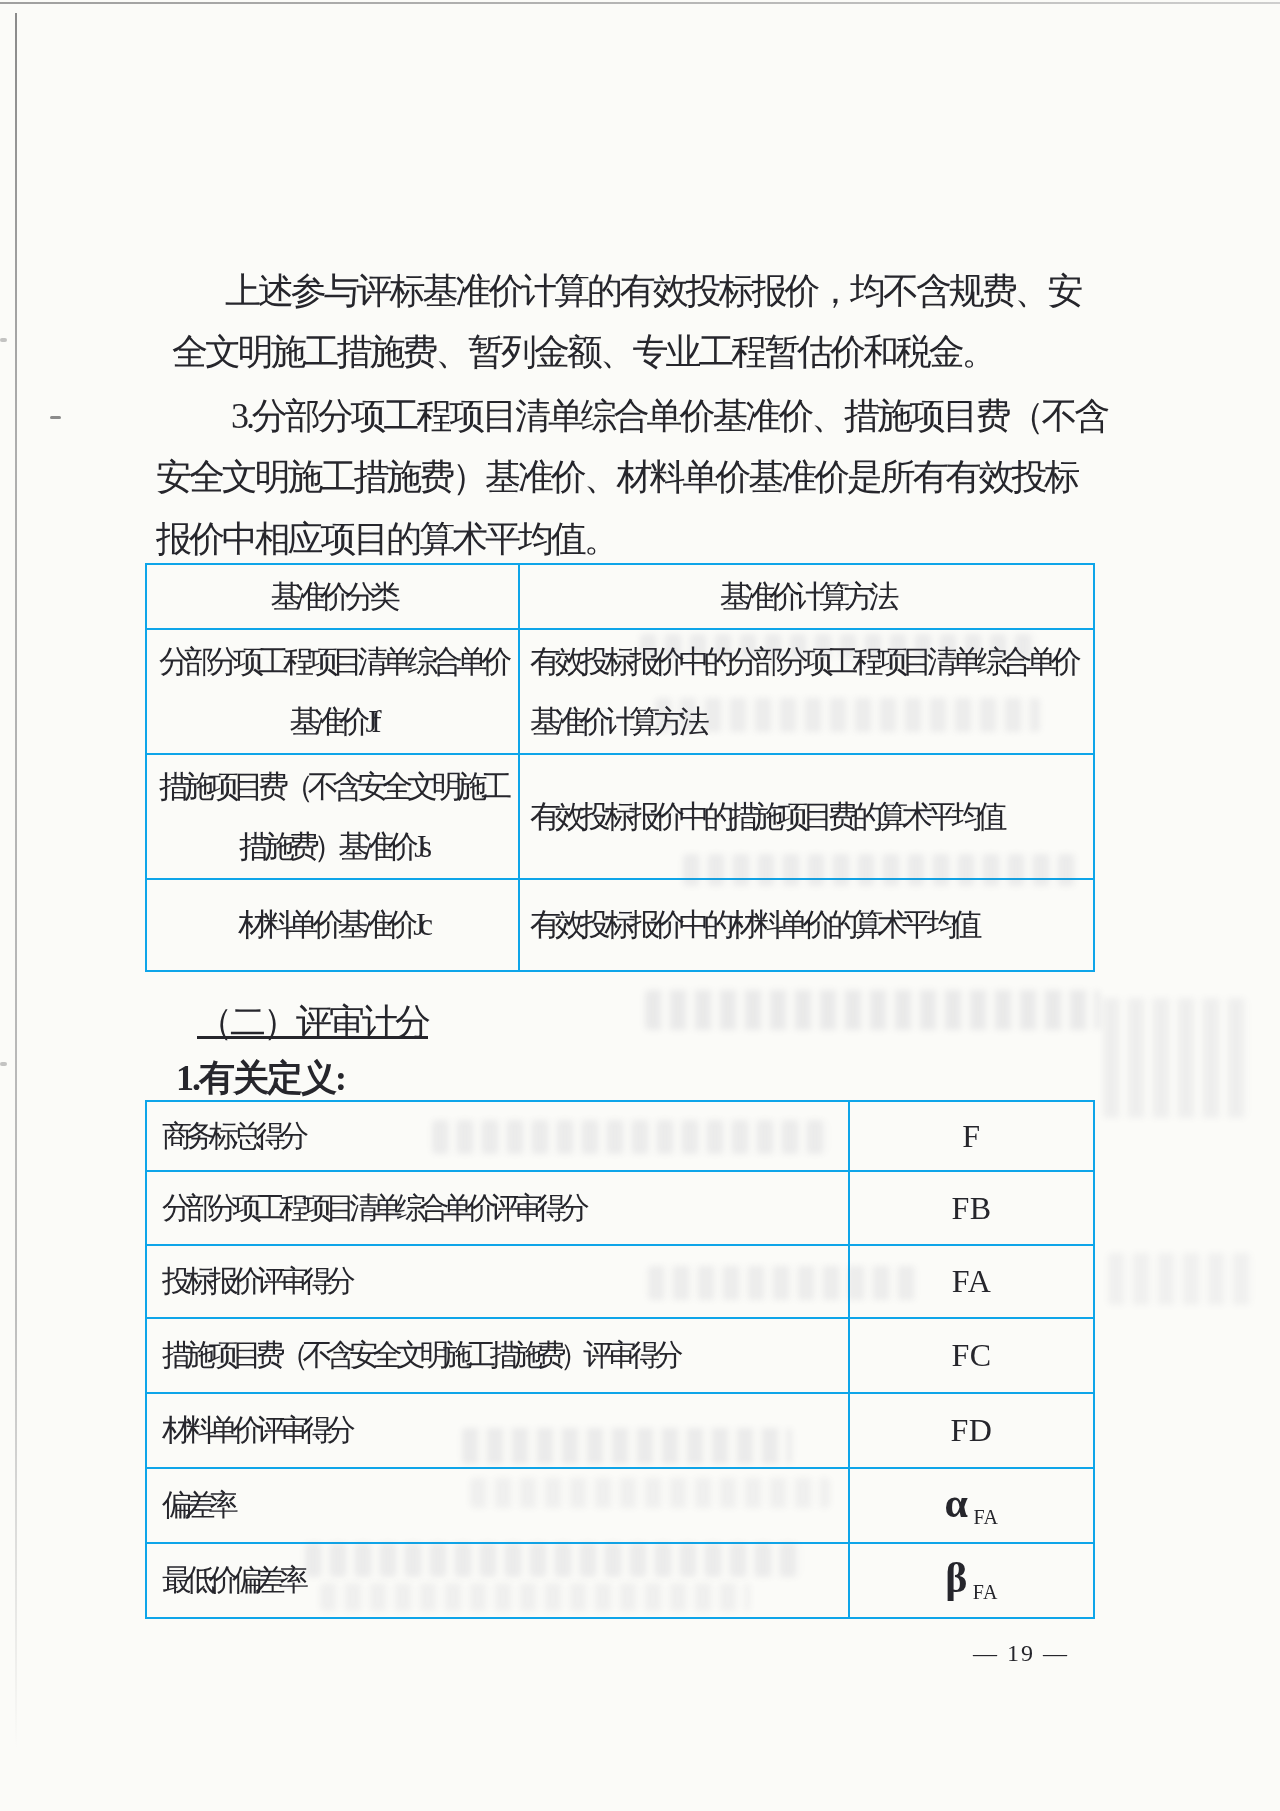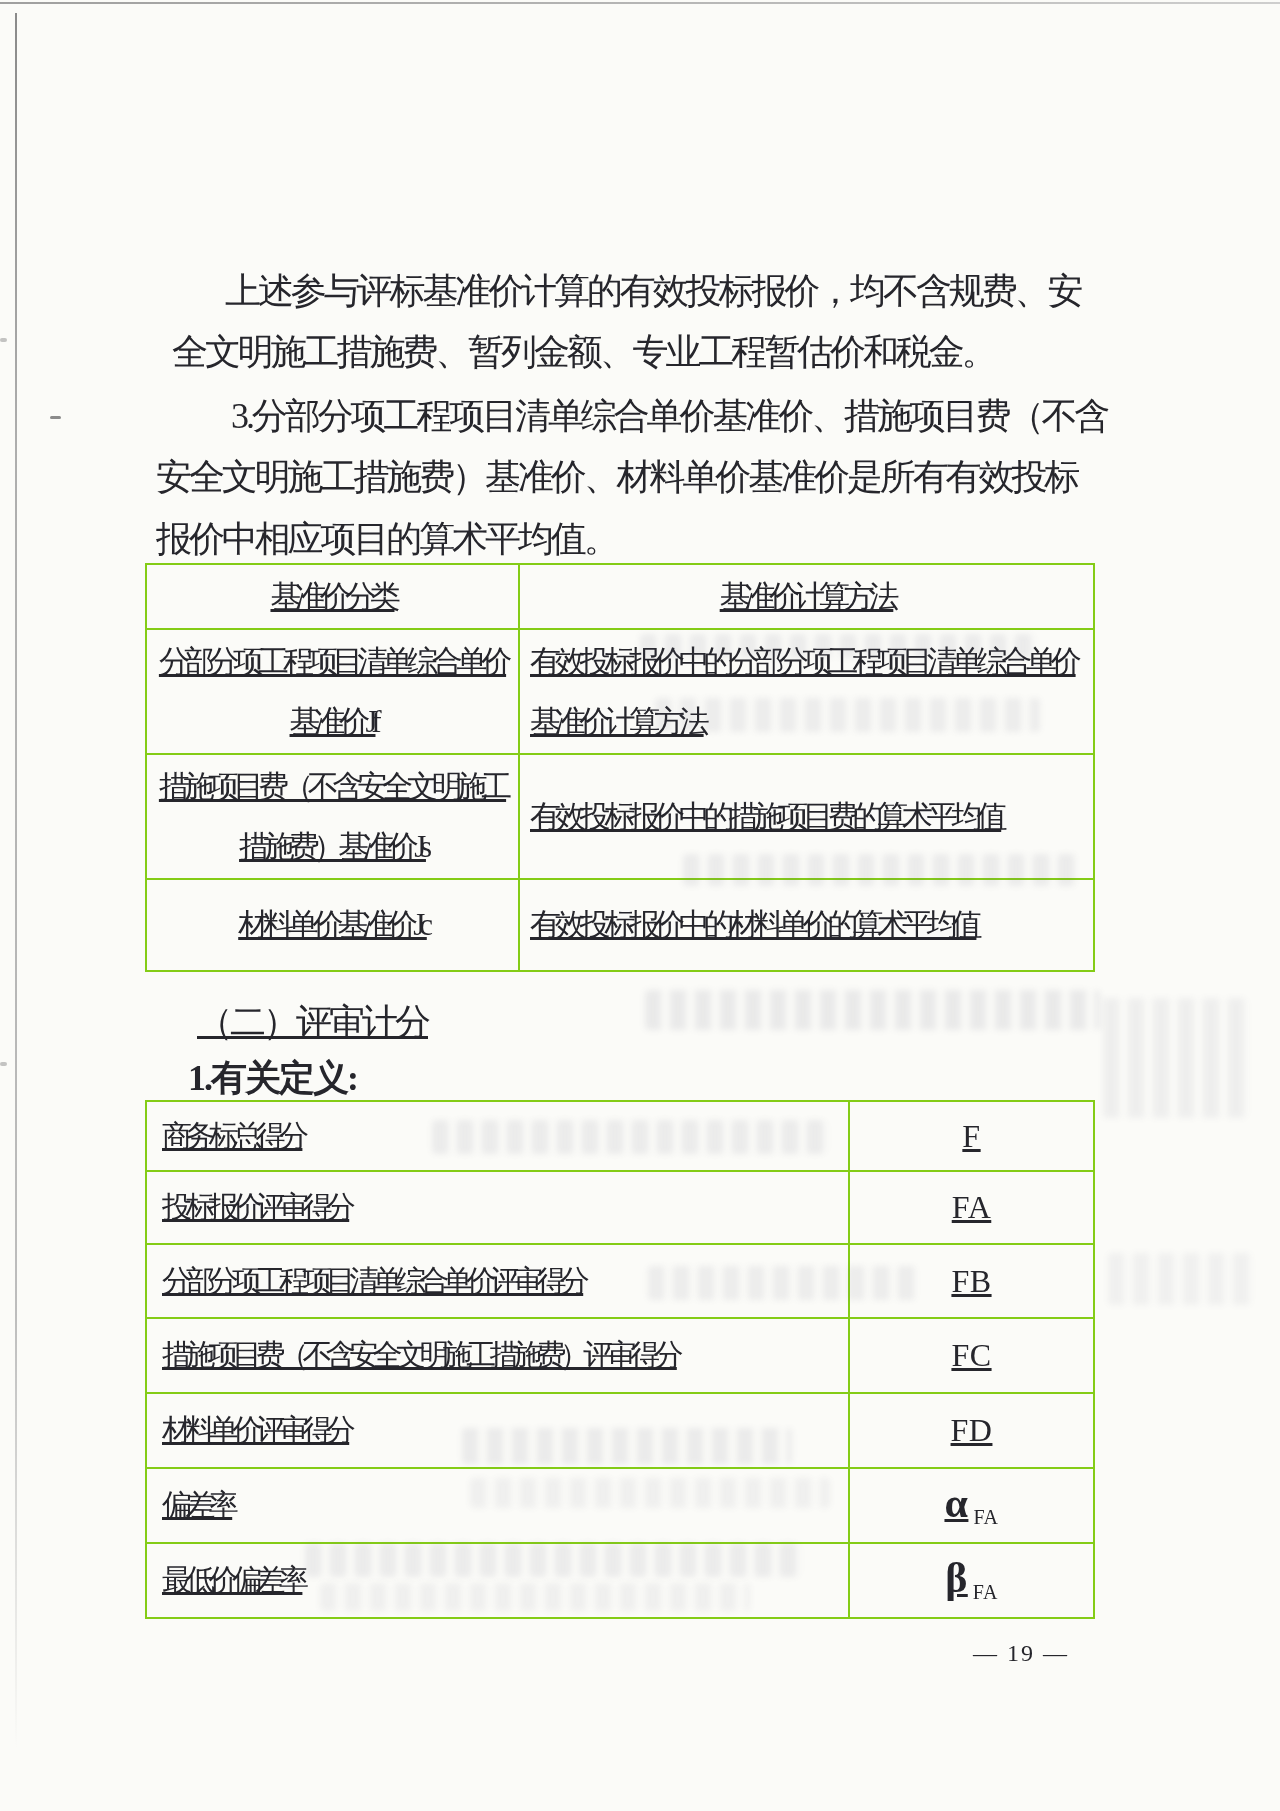--- a/index.html
+++ b/index.html
@@ -18,21 +18,21 @@
 
   
   .pline{position:absolute;font-size:36px;letter-spacing:-3.1px;line-height:46px;white-space:nowrap;}
 
   
   .heading{position:absolute;font-size:36px;letter-spacing:-3px;white-space:nowrap;}
   .subheading{position:absolute;font-size:36px;letter-spacing:-2px;font-weight:700;white-space:nowrap;}
 
   
   table{position:absolute;border-collapse:collapse;table-layout:fixed;}
-  td,th{border:2px solid #84cc16;padding:0;font-weight:normal;vertical-align:middle;text-decoration:underline;}
+  td,th{border:2px solid #0ea5e9;padding:0;font-weight:normal;vertical-align:middle;}
   .t1{left:145px;top:563px;width:948px;}
   .t1 th{font-size:31px;letter-spacing:-6.2px;text-align:center;}
   .t1 td{font-size:31px;letter-spacing:-6.2px;}
   .t1 .cat{text-align:center;}
   .t1 .met{text-align:left;padding-left:10px;}
   .cl{display:block;line-height:60px;}
   .t2{left:145px;top:1100px;width:948px;}
   .t2 .term{font-size:30px;letter-spacing:-6.6px;text-align:left;padding-left:15px;}
   .t2 .sym{text-align:center;font-size:32px;letter-spacing:.5px;}
   .greek{font-size:42px;font-weight:700;line-height:1;}
@@ -100,39 +100,39 @@
         <span>材料单价基准价 Jc</span>
       </td>
       <td class="met">
         <span>有效投标报价中的材料单价的算术平均值</span>
       </td>
     </tr>
   </tbody>
     </table>
 
   <div class="heading" style="left:197px;top:998px;text-decoration:underline;">（二）评审计分</div>
-  <div class="subheading" style="left:188px;top:1054px;">1.有关定义:</div>
+  <div class="subheading" style="left:176px;top:1054px;">1.有关定义:</div>
 
   <table class="t2">
     <colgroup>
         <col style="width:703px">
         <col style="width:245px">
       </colgroup>
     <tbody>
         <tr style="height:70px;">
       <td class="term">商务标总得分</td>
       <td class="sym">F</td>
     </tr>
+    <tr style="height:74px;">
+      <td class="term">分部分项工程项目清单综合单价评审得分</td>
+      <td class="sym">FB</td>
+    </tr>
     <tr style="height:73px;">
       <td class="term">投标报价评审得分</td>
       <td class="sym">FA</td>
-    </tr>
-    <tr style="height:74px;">
-      <td class="term">分部分项工程项目清单综合单价评审得分</td>
-      <td class="sym">FB</td>
     </tr>
     <tr style="height:75px;">
       <td class="term">措施项目费（不含安全文明施工措施费）评审得分</td>
       <td class="sym">FC</td>
     </tr>
     <tr style="height:75px;">
       <td class="term">材料单价评审得分</td>
       <td class="sym">FD</td>
     </tr>
     <tr style="height:75px;">

